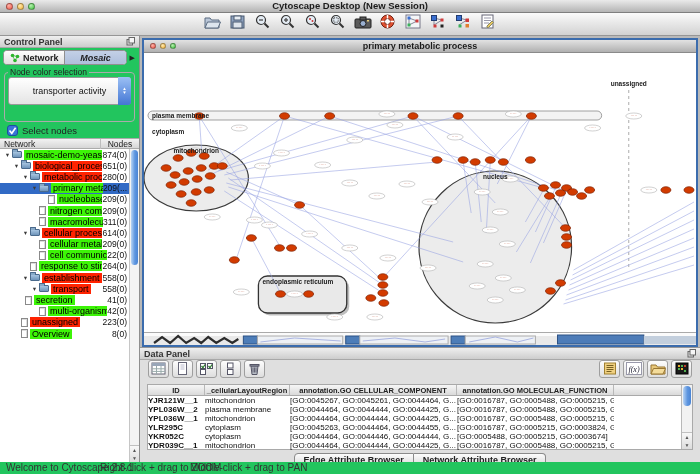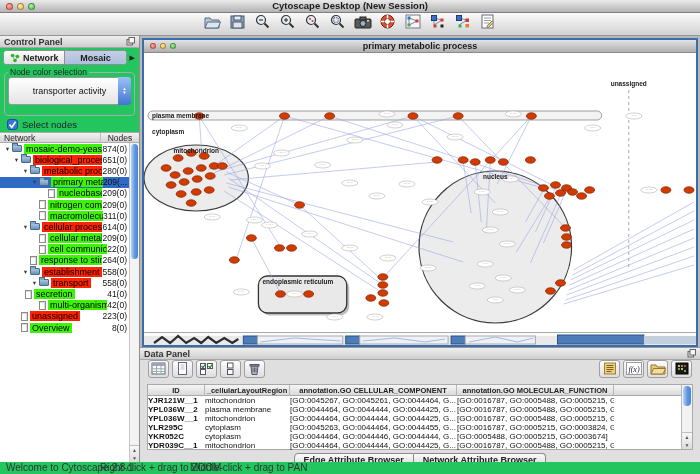--- a/index.html
+++ b/index.html
@@ -31,23 +31,23 @@
   
   .cp { position:absolute; left:0; top:36px; bottom:12px; width:140px; background:#22c55e;
         border-right:1px solid #8e8e8e; display:flex; flex-direction:column; }
   .phead { height:12px; flex:0 0 auto; display:flex; align-items:center; justify-content:space-between;
            padding:0 4px; background:linear-gradient(#efefef,#cdcdcd); border-bottom:1px solid #a8a8a8;
            font-size:9px; font-weight:bold; color:#333; }
   .cptabs { display:flex; align-items:center; gap:2px; padding:2px 3px 1px; flex:0 0 auto; }
   .pill { flex:1; display:flex; height:15px; border:1px solid #8f8f8f; border-radius:4px; overflow:hidden; background:#fff; }
   .seg { flex:1; display:flex; align-items:center; justify-content:center; gap:3px;
          font-size:9px; font-weight:bold; color:#1c1c1c; background:linear-gradient(#fdfdfd,#e0e0e0); }
-  .seg.sel { background:linear-gradient(#c3d0e6,#aebfdc); border-left:1px solid #8f8f8f; }
+  .seg.sel { background:linear-gradient(#c3d0e6,#aebfdc); border-left:1px solid #8f8f8f;font-style:italic; }
   .tab-arrow { font-size:7px; color:#222; padding:0 1px; }
-  fieldset.ncs { margin:1px 4px 0; border:1px solid #ababab; border-radius:4px; padding:0 3px 10px; flex:0 0 auto; }
+  fieldset.ncs { margin:1px 4px 0; border:1px solid #ababab; border-radius:4px; padding:0 3px 16px; flex:0 0 auto; }
   fieldset.ncs legend { font-size:8.5px; padding:0 2px; color:#222; }
   .select { height:28px; border:1px solid #999; border-radius:3px; background:linear-gradient(#fff,#e4e4e4);
             display:flex; align-items:center; justify-content:center; position:relative;
             font-size:9px; font-weight:normal; color:#111; }
   .cap { position:absolute; right:-1px; top:-1px; bottom:-1px; width:13px; border-radius:0 3px 3px 0;
          background:linear-gradient(#9cc0f4,#4376d4); color:#fff; font-size:4.5px; line-height:4px;
          display:flex; flex-direction:column; align-items:center; justify-content:center; }
   .cbrow { display:flex; align-items:center; gap:4px; padding:3px 7px 2px; font-size:9.5px; flex:0 0 auto; }
   .theader { display:flex; height:11px; flex:0 0 auto; background:linear-gradient(#f2f2f2,#d6d6d6);
              border-top:1px solid #ababab; border-bottom:1px solid #ababab; font-size:8.5px; align-items:center; }

